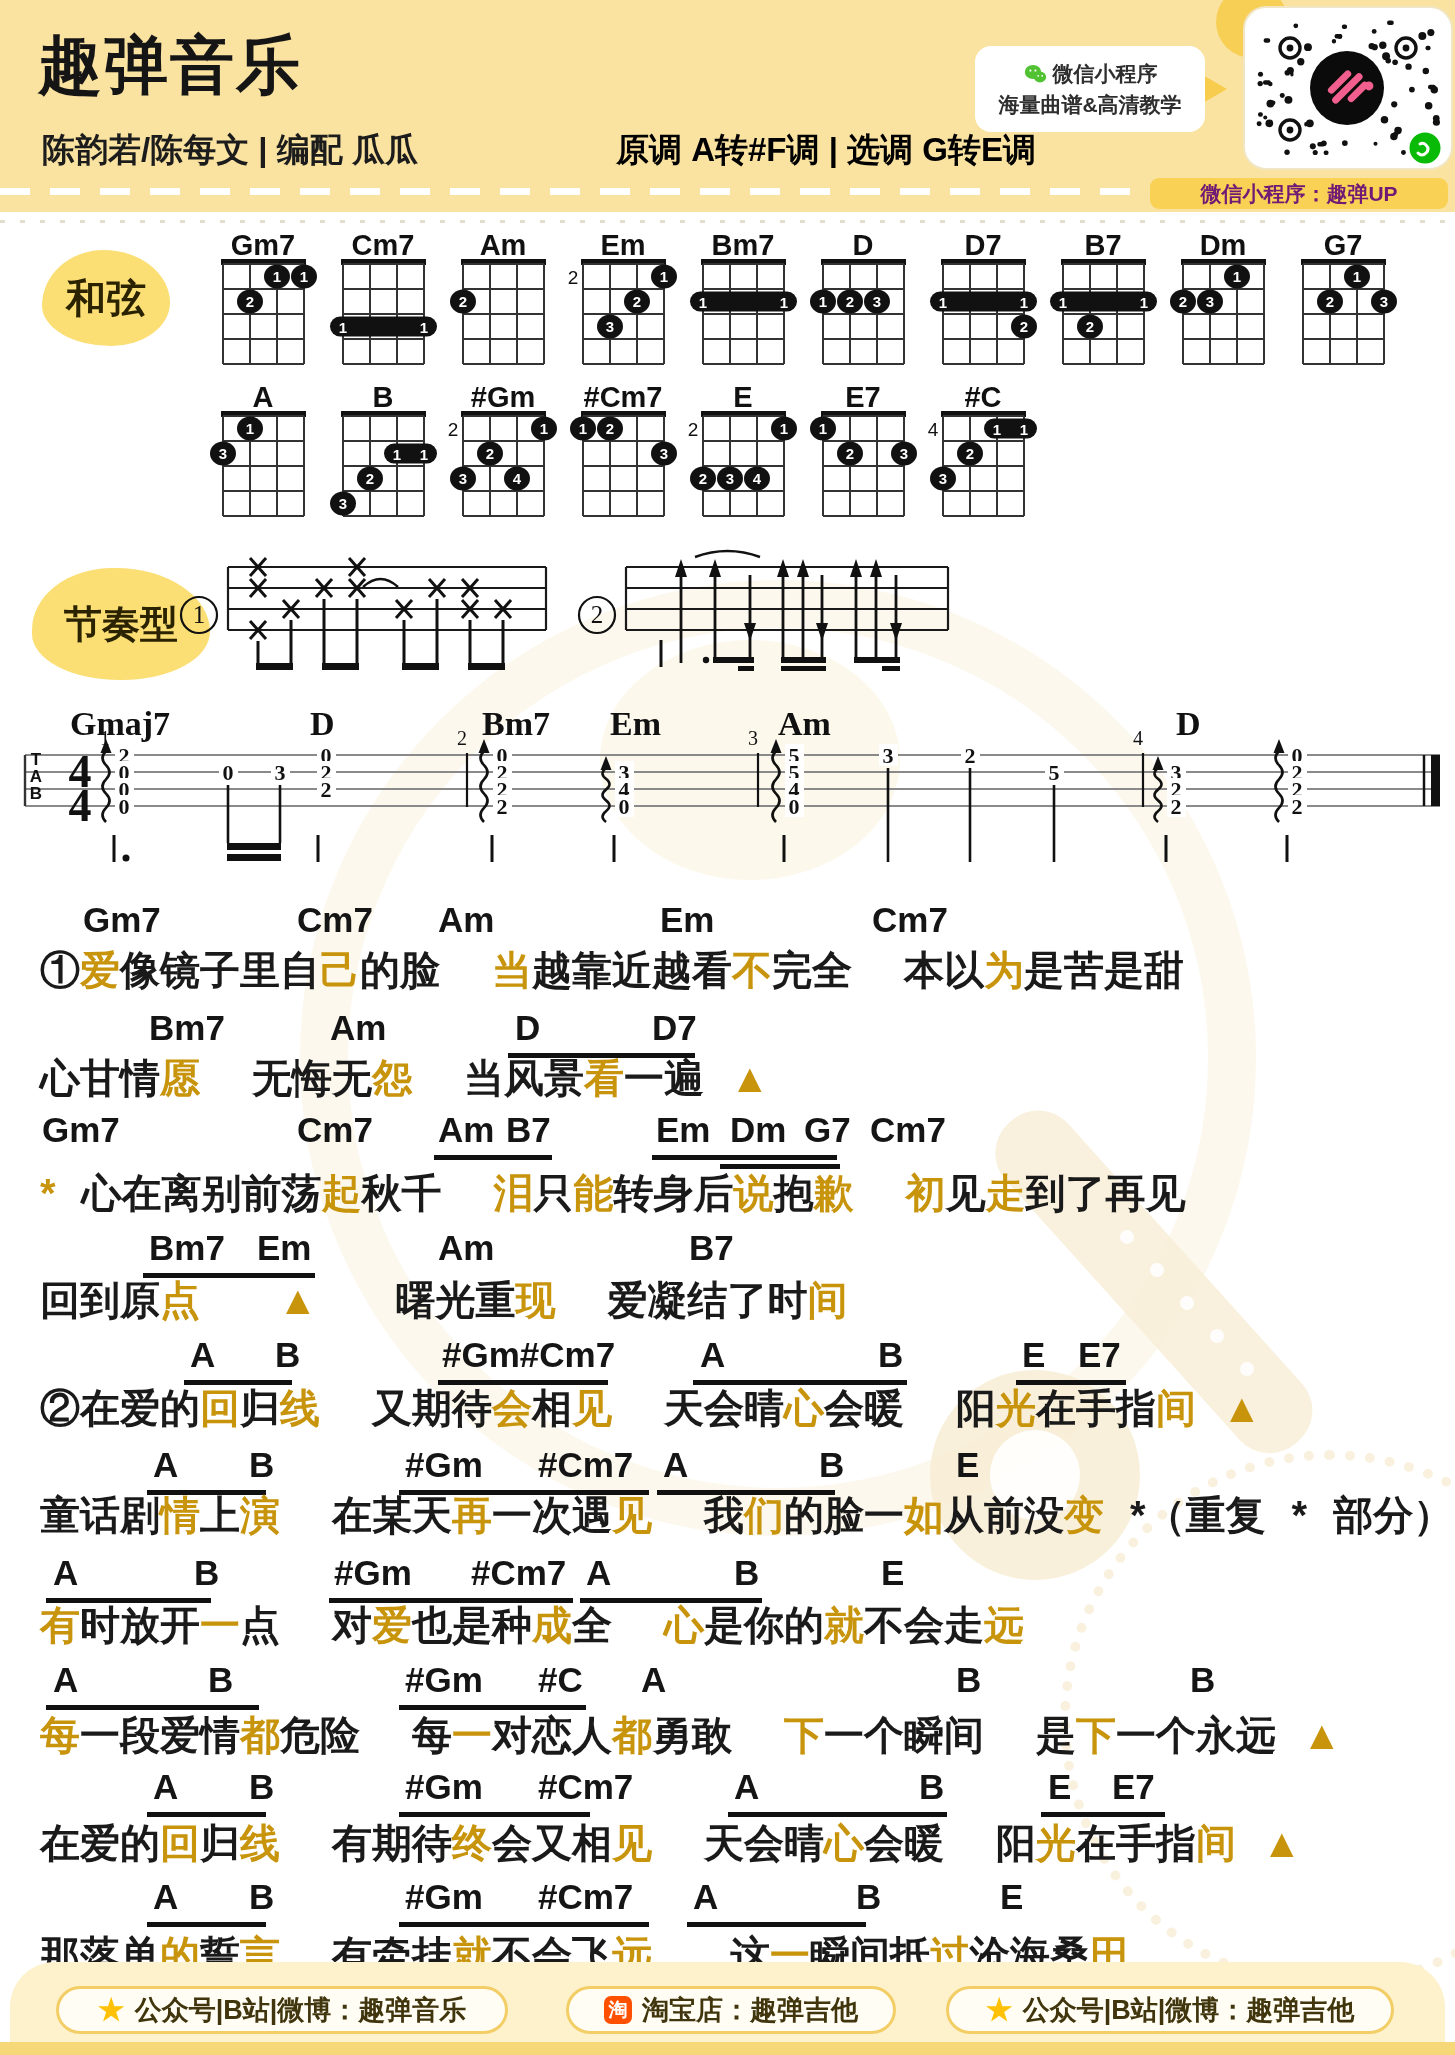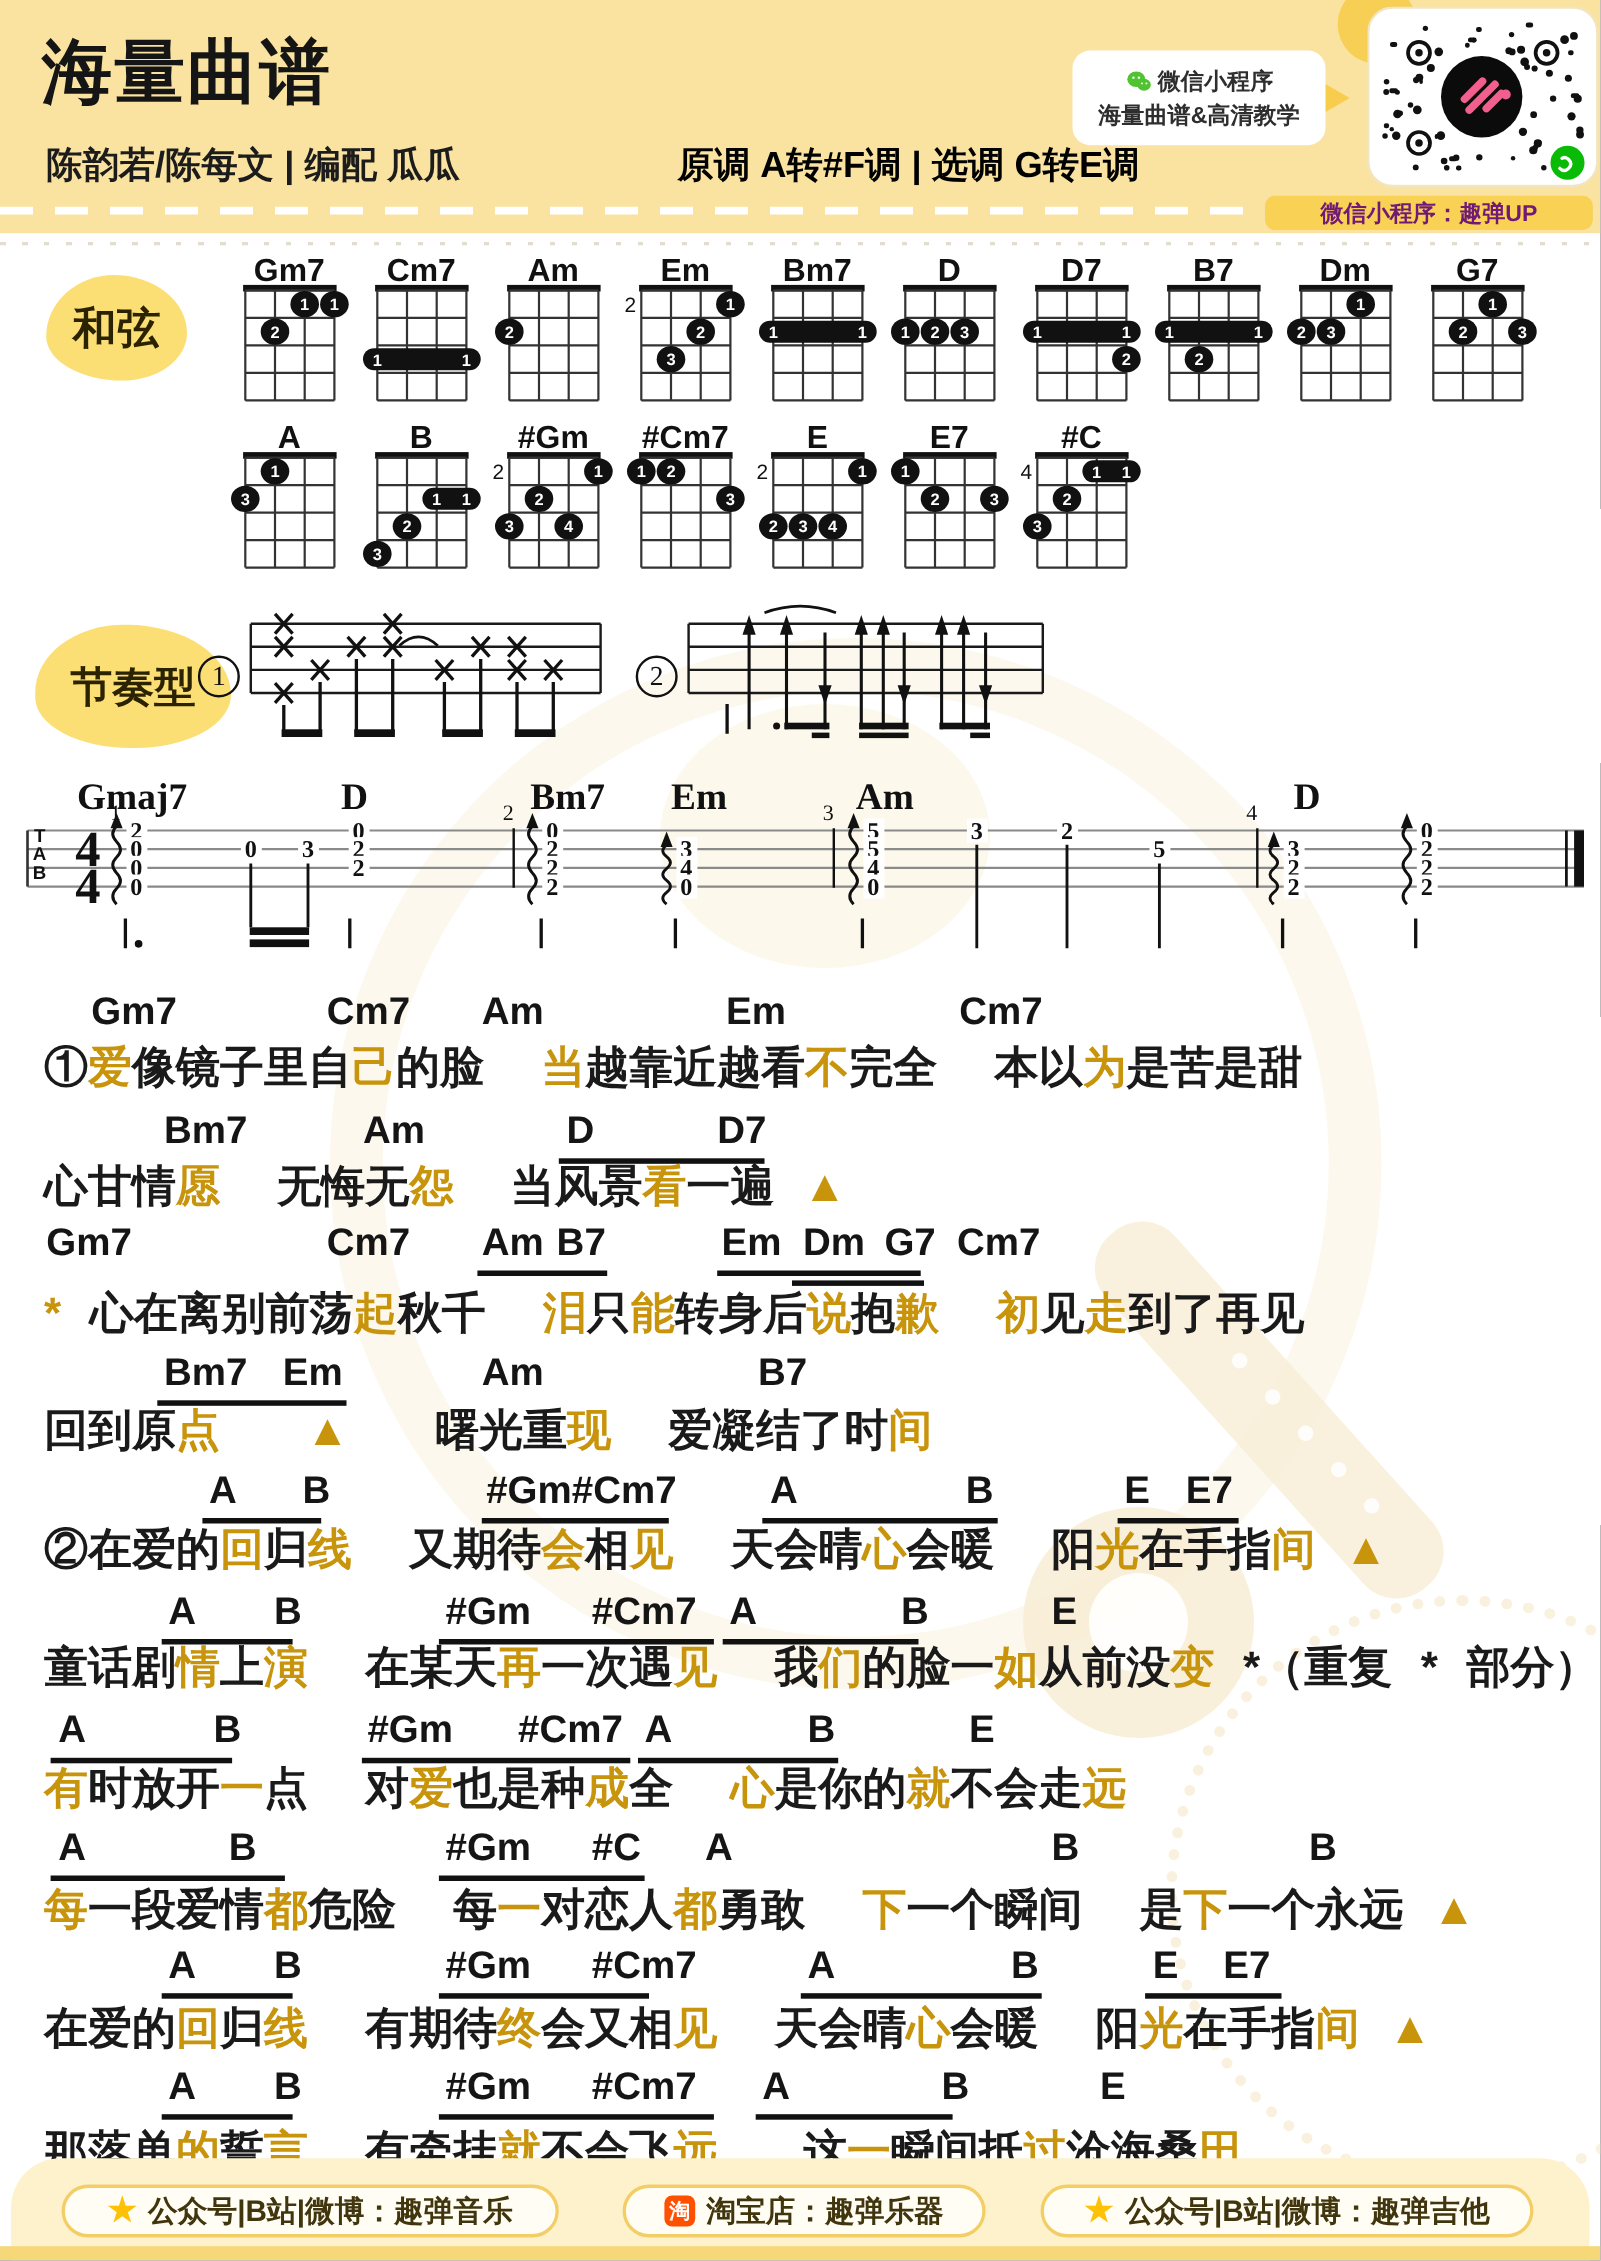--- a/index.html
+++ b/index.html
@@ -71,21 +71,21 @@
 
   <div class="wm wm-ring"></div>
   <div class="wm wm-blob1"></div>
   <div class="wm wm-neck"></div>
   <div class="wm wm-body"></div>
   <div class="wm wm-hole"></div>
   <div class="wm wm-dots"></div>
   <div class="wm wm-arc"></div>
 
   <div class="header-band"></div>
-  <div class="title">海量曲谱</div>
+  <div class="title">趣弹音乐</div>
   <div class="credits">陈韵若/陈每文 | 编配 瓜瓜</div>
   <div class="keyinfo">原调 A转#F调 | 选调 G转E调</div>
   <div class="dash-line"></div>
   <div class="grey-dots"></div>
 
   <div class="bubble">
     <div class="row">
       <svg width="24" height="24" viewBox="0 0 24 24">
         <ellipse cx="10" cy="10" rx="8.2" ry="7" fill="#51C332"></ellipse>
         <ellipse cx="17" cy="15" rx="6.2" ry="5.4" fill="#51C332"></ellipse>
@@ -829,20 +829,20 @@
     </div>
 
 
   <div class="footer-band"></div>
   <div class="pill" id="pill1">
     <span class="star">★</span>
     <span>公众号|B站|微博：趣弹音乐</span>
   </div>
   <div class="pill" id="pill2">
     <span class="tao">淘</span>
-    <span>淘宝店：趣弹乐器</span>
+    <span>淘宝店：趣弹吉他</span>
   </div>
   <div class="pill" id="pill3">
     <span class="star">★</span>
     <span>公众号|B站|微博：趣弹吉他</span>
   </div>
   <div class="footer-strip"></div>
 </div>
 
 </body></html>

